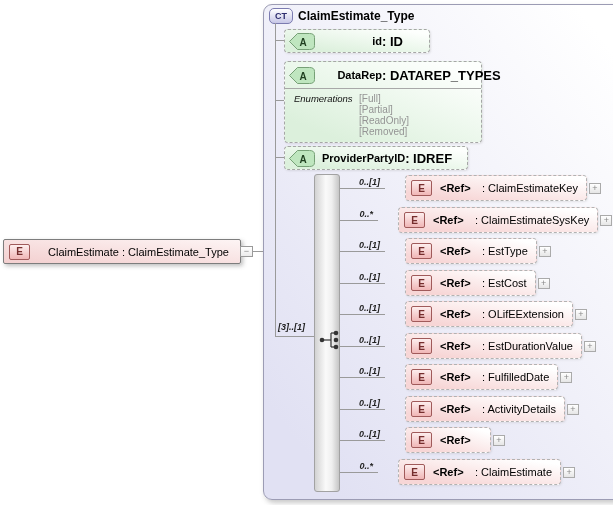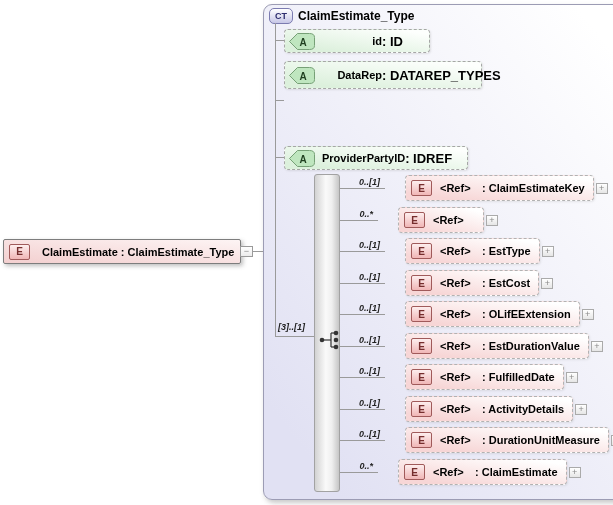--- a/index.html
+++ b/index.html
@@ -16,21 +16,21 @@
     background:linear-gradient(to top right,#f3cfcf,#fdf4f4);
     box-shadow:2px 2px 4px rgba(110,110,110,.45);
     display:flex;align-items:center;padding-left:5px;box-sizing:border-box;
   }
   .e-badge{
     width:21px;height:16px;flex:0 0 21px;border:1px solid #a05a5a;border-radius:2px;
     background:linear-gradient(to bottom,#fdeeee,#f0b6b6);
     color:#762e2e;font-size:10px;font-weight:bold;
     display:flex;align-items:center;justify-content:center;box-sizing:border-box;
   }
-  .root-label{font-size:11px;font-weight:bold;margin-left:12px;white-space:pre;}
+  .root-label{font-size:11px;font-weight:normal;margin-left:18px;white-space:pre;}
   .toggle-box{
     position:absolute;width:13px;height:11px;border:1px solid #9a9a9a;
     background:linear-gradient(#ffffff,#ececec);color:#8a8a8a;
     font-size:9px;line-height:9px;text-align:center;box-sizing:border-box;
   }
 
   
   .ct{
     position:absolute;left:263px;top:4px;width:392px;height:496px;box-sizing:border-box;
     border:1px solid #9c9cb4;border-radius:9px;
@@ -83,21 +83,21 @@
     position:absolute;right:calc(100% + 5px);top:2px;
     font-size:9px;font-weight:bold;font-style:italic;color:#222;white-space:nowrap;
   }
   .ref-box{
     height:26px;box-sizing:border-box;display:flex;align-items:center;
     border:1px dashed #b2b2b2;border-radius:4px;padding:0 8px 0 5px;
     background:linear-gradient(to top right,#f7d6d6 15%,#ffffff 90%);
     box-shadow:1px 1px 2px rgba(120,120,120,.15);
   }
   .ref-label{font-size:11px;font-weight:bold;min-width:42px;margin-left:8px;white-space:pre;}
-  .ref-name{font-size:11px;font-weight:bold;white-space:pre;text-align:center;}
+  .ref-name{font-size:11px;font-weight:normal;white-space:pre;text-align:center;}
   .plus-box{
     width:12px;height:11px;flex:0 0 12px;margin-left:2px;align-self:center;box-sizing:border-box;
     border:1px solid #aaaaaa;background:linear-gradient(#ffffff,#e6e6e6);
     color:#8a8a8a;font-size:9px;line-height:9px;text-align:center;
   }
 </style>
 </head>
 <body>
 
 <div class="canvas">
@@ -132,20 +132,29 @@
     </div>
 
     <div class="attr" style="top:56px;width:198px;">
       <div class="attr-head tall">
         <svg class="a-badge" width="26" height="17" viewBox="0 0 26 17">
           <path d="M8.5 0.5 H20.5 Q25.5 0.5 25.5 4.5 V12.5 Q25.5 16.5 20.5 16.5 H8.5 L0.5 8.5 Z" fill="#bfe6bf" stroke="#76a076"></path>
           <text x="14" y="12.5" text-anchor="middle" font-size="10" font-weight="bold" fill="#1f3f1f">A</text>
         </svg>
         <span class="attr-name">DataRep</span>
         <span class="attr-type">: DATAREP_TYPES</span>
+      </div>
+      <div class="enum-sec">
+        <span class="enum-label">Enumerations</span>
+        <span class="enum-vals">
+          <div>[Full]</div>
+          <div>[Partial]</div>
+          <div>[ReadOnly]</div>
+          <div>[Removed]</div>
+        </span>
       </div>
     </div>
 
     <div class="attr" style="top:141px;width:184px;">
       <div class="attr-head">
         <svg class="a-badge" width="26" height="17" viewBox="0 0 26 17">
           <path d="M8.5 0.5 H20.5 Q25.5 0.5 25.5 4.5 V12.5 Q25.5 16.5 20.5 16.5 H8.5 L0.5 8.5 Z" fill="#bfe6bf" stroke="#76a076"></path>
           <text x="14" y="12.5" text-anchor="middle" font-size="10" font-weight="bold" fill="#1f3f1f">A</text>
         </svg>
         <span class="attr-name">ProviderPartyID</span>
@@ -176,20 +185,21 @@
       </div>
       <span class="plus-box">+</span>
     </div>
 
     <div class="row mult" style="top:202px;">
       <div class="conn"></div>
       <span class="card">0..*</span>
       <div class="ref-box">
         <span class="e-badge">E</span>
         <span class="ref-label">&lt;Ref&gt;</span>
+        <span class="ref-name">: ClaimEstimateSysKey</span>
       </div>
       <span class="plus-box">+</span>
     </div>
 
     <div class="row" style="top:233px;">
       <div class="conn"></div>
       <span class="card">0..[1]</span>
       <div class="ref-box">
         <span class="e-badge">E</span>
         <span class="ref-label">&lt;Ref&gt;</span>
@@ -252,21 +262,20 @@
       </div>
       <span class="plus-box">+</span>
     </div>
 
     <div class="row" style="top:422px;">
       <div class="conn"></div>
       <span class="card">0..[1]</span>
       <div class="ref-box">
         <span class="e-badge">E</span>
         <span class="ref-label">&lt;Ref&gt;</span>
-        <span class="ref-name">: DurationUnitMeasure</span>
       </div>
       <span class="plus-box">+</span>
     </div>
 
     <div class="row mult" style="top:454px;">
       <div class="conn"></div>
       <span class="card">0..*</span>
       <div class="ref-box">
         <span class="e-badge">E</span>
         <span class="ref-label">&lt;Ref&gt;</span>

